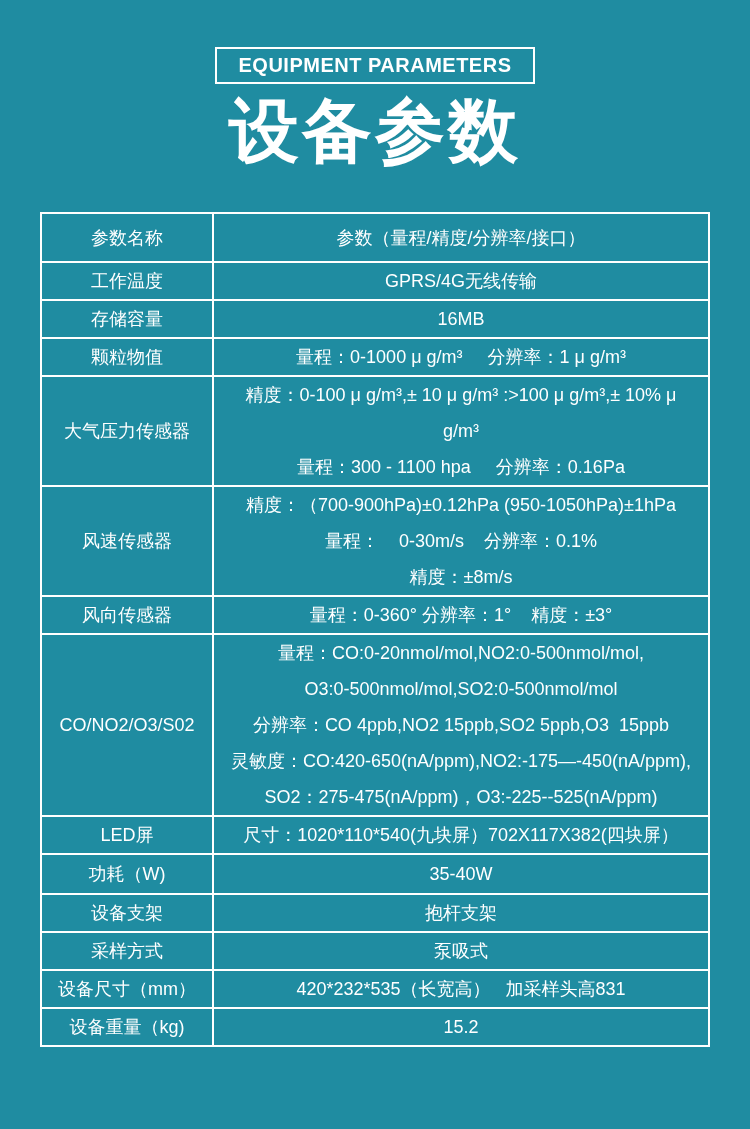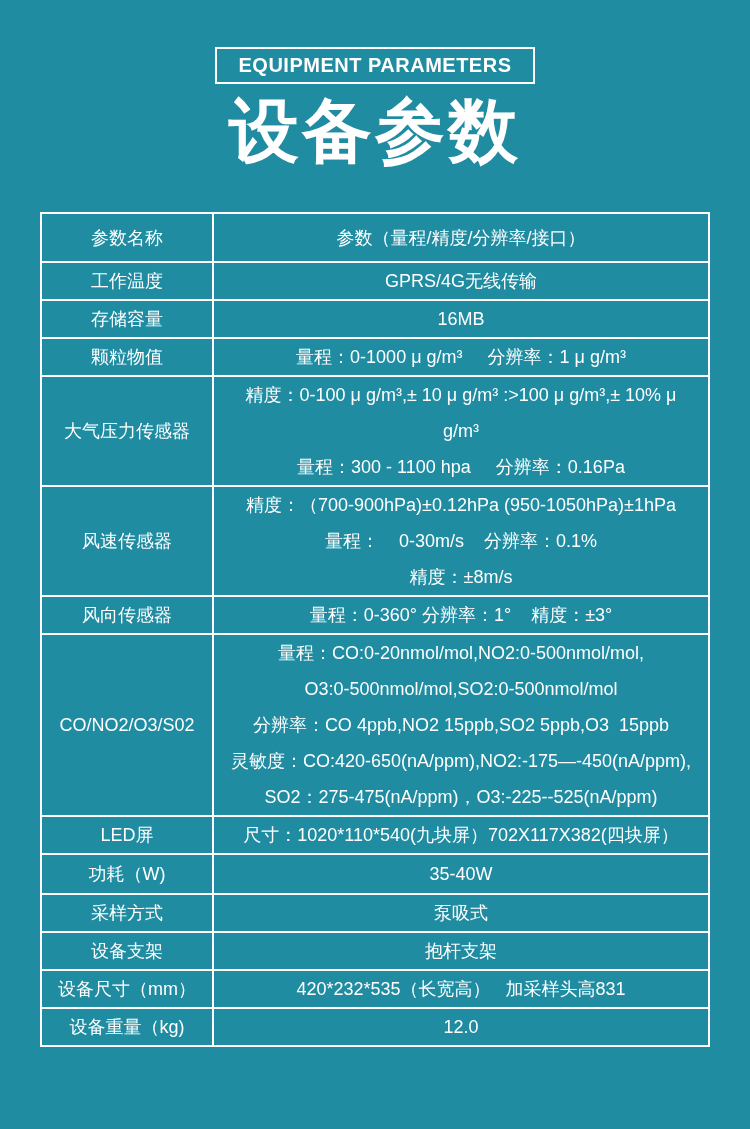--- a/index.html
+++ b/index.html
@@ -130,38 +130,38 @@
             <div class="line">尺寸：1020*110*540(九块屏）702X117X382(四块屏）</div>
           </td>
         </tr>
         <tr>
           <td class="col-name">功耗（W)</td>
           <td class="col-value">
             <div class="line">35-40W</div>
           </td>
         </tr>
         <tr>
+          <td class="col-name">设备支架</td>
+          <td class="col-value">
+            <div class="line">抱杆支架</div>
+          </td>
+        </tr>
+        <tr>
           <td class="col-name">采样方式</td>
           <td class="col-value">
             <div class="line">泵吸式</div>
-          </td>
-        </tr>
-        <tr>
-          <td class="col-name">设备支架</td>
-          <td class="col-value">
-            <div class="line">抱杆支架</div>
           </td>
         </tr>
         <tr>
           <td class="col-name">设备尺寸（mm）</td>
           <td class="col-value">
             <div class="line">420*232*535（长宽高）   加采样头高831</div>
           </td>
         </tr>
         <tr>
           <td class="col-name">设备重量（kg)</td>
           <td class="col-value">
-            <div class="line">12.0</div>
+            <div class="line">15.2</div>
           </td>
         </tr>
       </tbody>
   </table>
 </div>
 
 </body></html>

